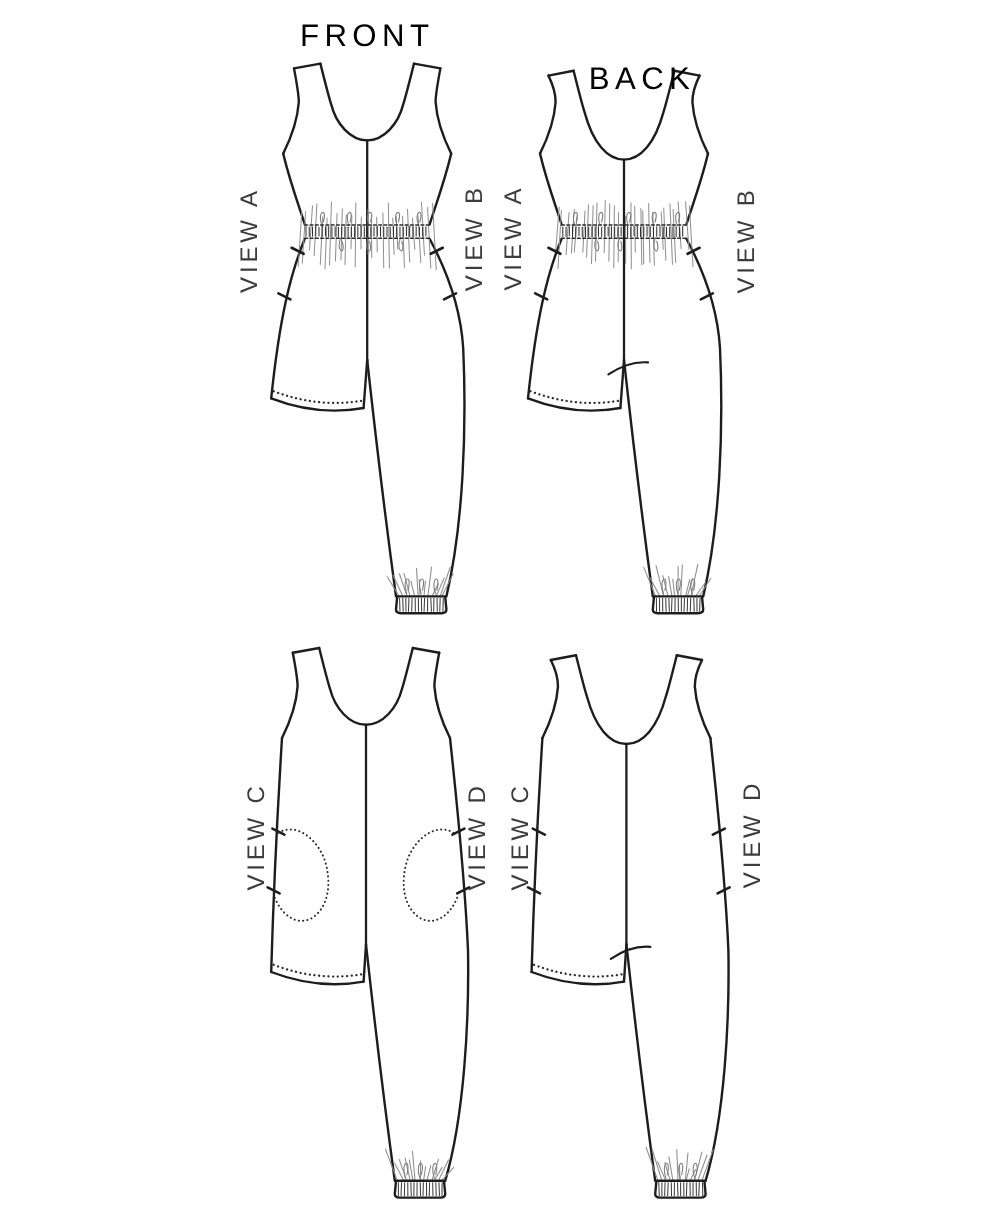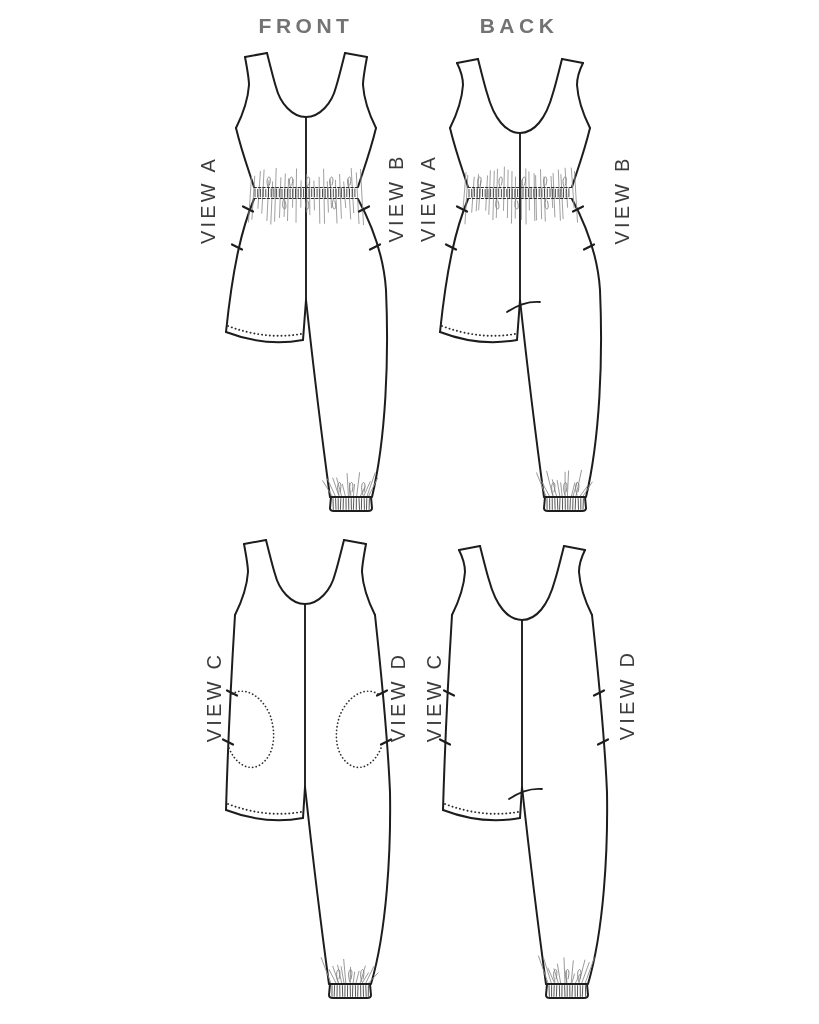--- a/index.html
+++ b/index.html
@@ -1,20 +1,20 @@
 <!DOCTYPE html>
 <html><head>
 <meta charset="utf-8">
 <style>
   html,body{margin:0;padding:0;background:#ffffff;}
   .page{position:relative;width:819px;height:1024px;background:#ffffff;
         font-family:"Liberation Sans",sans-serif;overflow:hidden;}
   #flats{position:absolute;left:0;top:0;}
   .hlabel{position:absolute;top:14px;width:200px;text-align:center;
-          font-size:21px;letter-spacing:4.5px;color:#737373;font-weight:700;}
+          font-size:26px;letter-spacing:4.5px;color:#000000;font-weight:400;}
   .vlabel{position:absolute;width:130px;height:22px;line-height:22px;text-align:center;
           transform:rotate(-90deg);font-size:20px;letter-spacing:3.2px;color:#3c3c3c;}
 </style>
 </head>
 <body>
 
 <div class="page">
 
   <svg id="flats" width="819" height="1024" viewBox="0 0 819 1024">
       <g>
@@ -371,21 +371,21 @@
         <path d="M 572.4 985.6 L 572 996.4" fill="none" stroke="#2c2c2c" stroke-width="0.8" stroke-linecap="round" stroke-linejoin="round"></path>
         <path d="M 575 985.6 L 575.2 996.4" fill="none" stroke="#2c2c2c" stroke-width="0.8" stroke-linecap="round" stroke-linejoin="round"></path>
         <path d="M 577.6 985.6 L 577.5 996.4" fill="none" stroke="#2c2c2c" stroke-width="0.8" stroke-linecap="round" stroke-linejoin="round"></path>
         <path d="M 580.2 985.6 L 580.3 996.4" fill="none" stroke="#2c2c2c" stroke-width="0.8" stroke-linecap="round" stroke-linejoin="round"></path>
         <path d="M 582.8 985.6 L 582.3 996.4" fill="none" stroke="#2c2c2c" stroke-width="0.8" stroke-linecap="round" stroke-linejoin="round"></path>
         <path d="M 585.4 985.6 L 585.7 996.4" fill="none" stroke="#2c2c2c" stroke-width="0.8" stroke-linecap="round" stroke-linejoin="round"></path>
       </g>
     </svg>
 
   <div class="hlabel" style="left:206px;">FRONT</div>
-  <div class="hlabel" style="left:419px;">BACK</div>
+  <div class="hlabel" style="left:435px;margin-top:36px;">BACK</div>
 
   <div class="vlabel" style="left:143px;top:189px;">VIEW A</div>
   <div class="vlabel" style="left:331px;top:187px;">VIEW B</div>
   <div class="vlabel" style="left:363px;top:187px;">VIEW A</div>
   <div class="vlabel" style="left:557px;top:189px;">VIEW B</div>
   <div class="vlabel" style="left:149px;top:686px;">VIEW C</div>
   <div class="vlabel" style="left:333px;top:686px;">VIEW D</div>
   <div class="vlabel" style="left:369px;top:686px;">VIEW C</div>
   <div class="vlabel" style="left:562px;top:684px;">VIEW D</div>
 </div>

